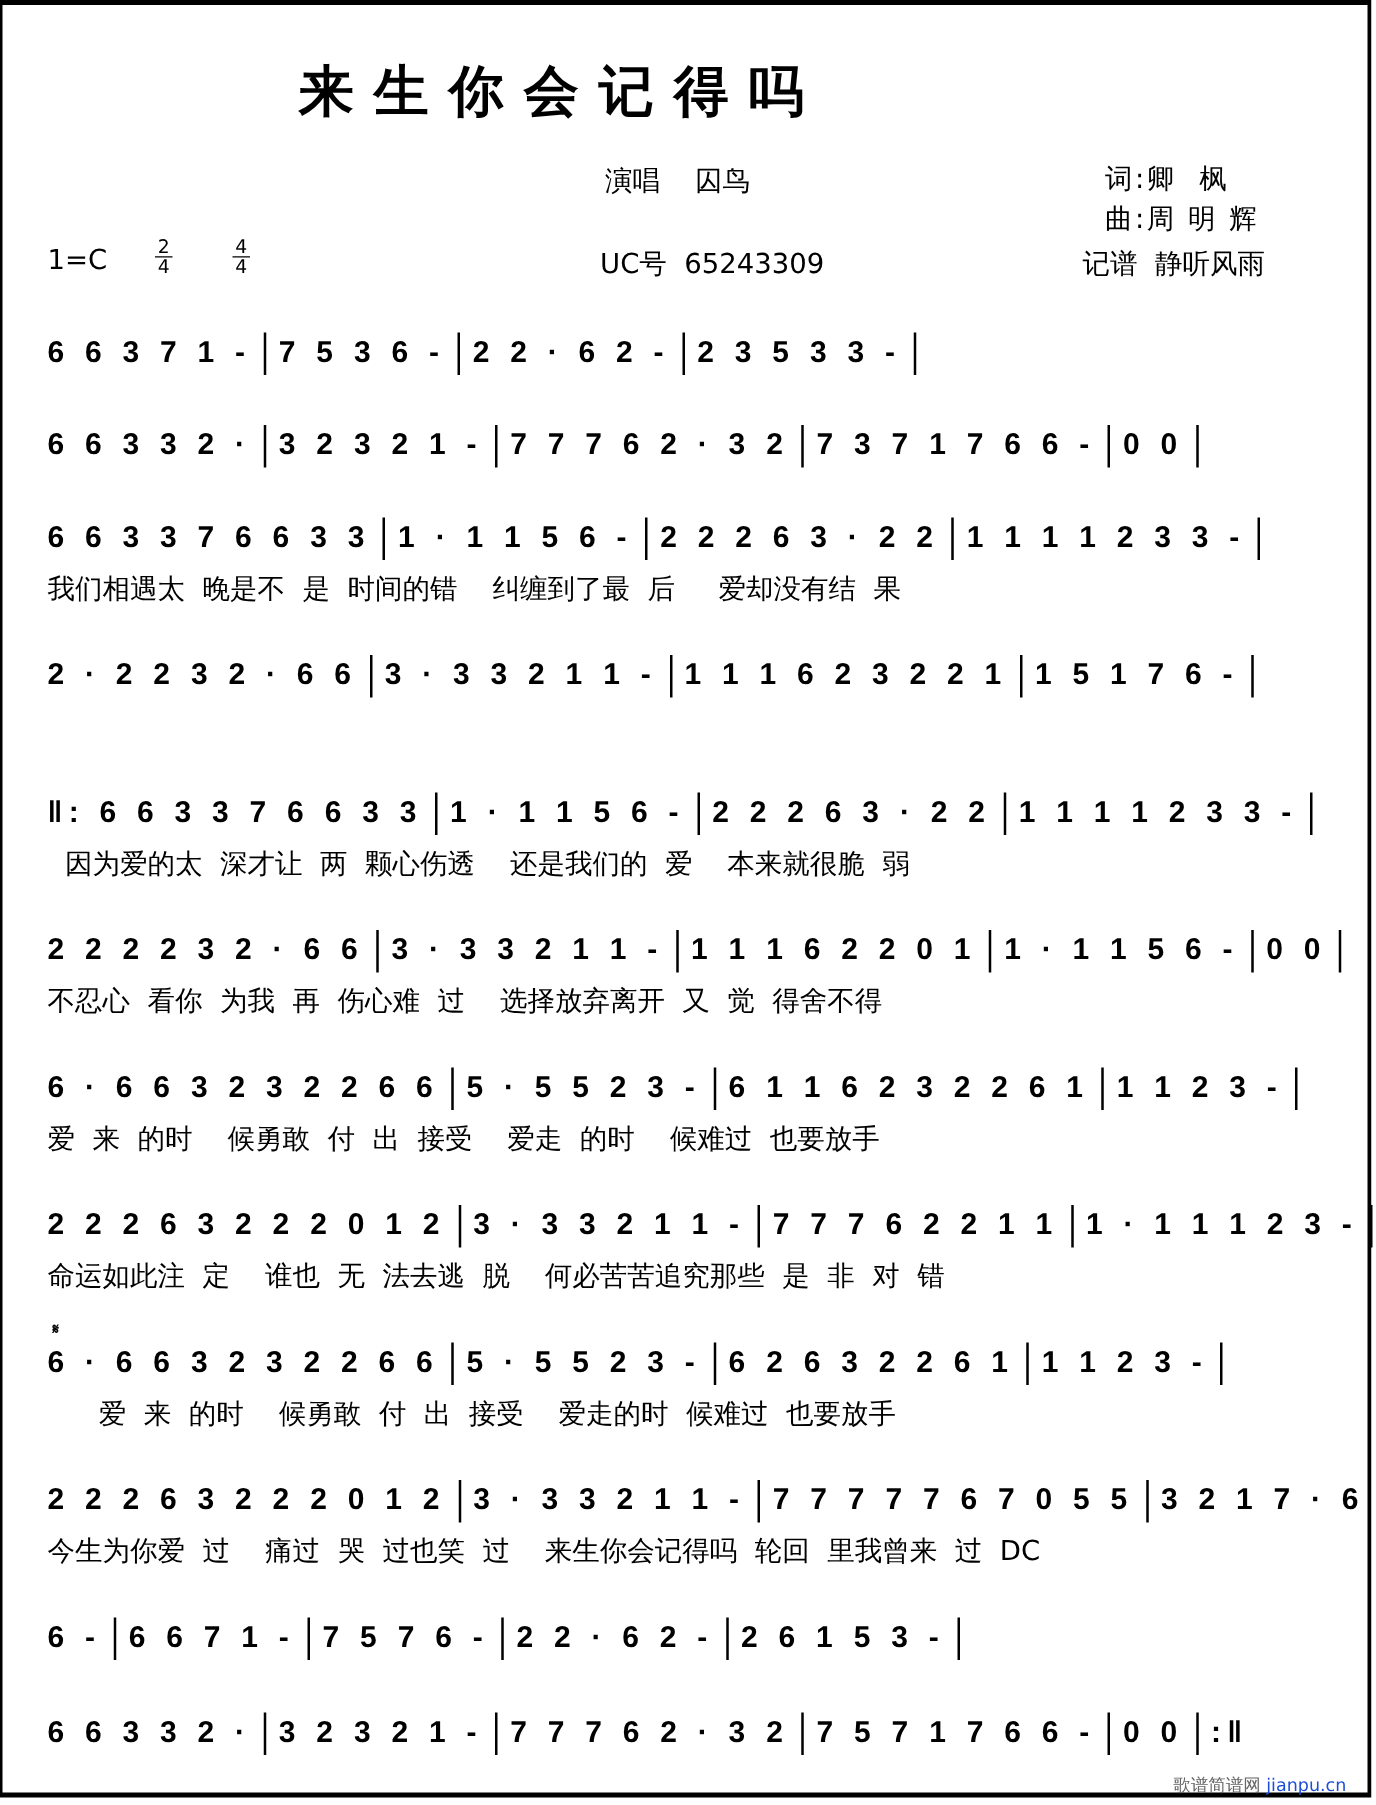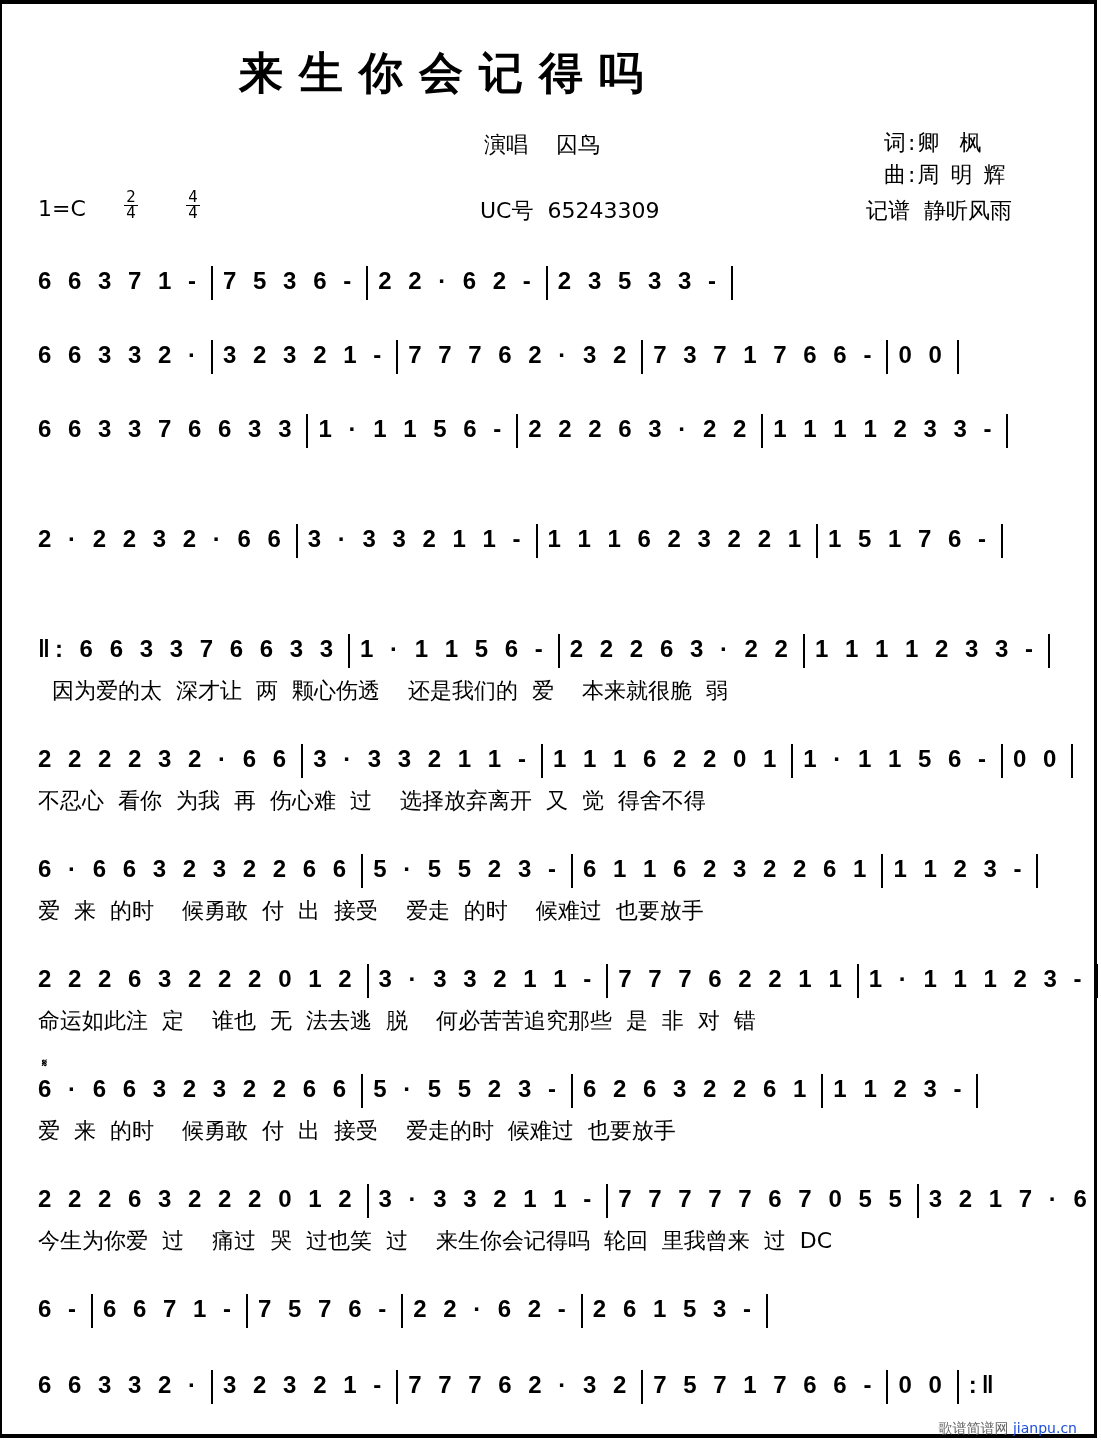--- a/index.html
+++ b/index.html
@@ -73,20 +73,21 @@
 
 <div id="score">
     <div class="row" style="top: 266px;">
       <div class="notes"><span>6 6 3 7 1 -</span><span class="bar"></span><span>7 5 3 6 -</span><span class="bar"></span><span>2 2 · 6 2 -</span><span class="bar"></span><span>2 3 5 3 3 -</span><span class="bar"></span></div>
     </div>
     <div class="row" style="top: 340px;">
       <div class="notes"><span>6 6 3 3 2 ·</span><span class="bar"></span><span>3 2 3 2 1 -</span><span class="bar"></span><span>7 7 7 6 2 · 3 2</span><span class="bar"></span><span>7 3 7 1 7 6 6 -</span><span class="bar"></span><span>0 0</span><span class="bar"></span></div>
     </div>
     <div class="row" style="top: 414px;">
       <div class="notes"><span>6 6 3 3 7 6 6 3 3</span><span class="bar"></span><span>1 · 1 1 5 6 -</span><span class="bar"></span><span>2 2 2 6 3 · 2 2</span><span class="bar"></span><span>1 1 1 1 2 3 3 -</span><span class="bar"></span></div>
+      <div class="lyrics" style="white-space: pre;">我们相遇太  晚是不  是  时间的错    纠缠到了最  后     爱却没有结  果</div>
     </div>
     <div class="row" style="top: 524px; text-align: center;">
       <div class="notes"><span>2 · 2 2 3 2 · 6 6</span><span class="bar"></span><span>3 · 3 3 2 1 1 -</span><span class="bar"></span><span>1 1 1 6 2 3 2 2 1</span><span class="bar"></span><span>1 5 1 7 6 -</span><span class="bar"></span></div>
     </div>
     <div class="row" style="top: 634px;">
       <div class="notes"><span>‖: </span><span>6 6 3 3 7 6 6 3 3</span><span class="bar"></span><span>1 · 1 1 5 6 -</span><span class="bar"></span><span>2 2 2 6 3 · 2 2</span><span class="bar"></span><span>1 1 1 1 2 3 3 -</span><span class="bar"></span></div>
       <div class="lyrics" style="white-space: pre;">  因为爱的太  深才让  两  颗心伤透    还是我们的  爱    本来就很脆  弱</div>
     </div>
     <div class="row" style="top: 744px;">
       <div class="notes"><span>2 2 2 2 3 2 · 6 6</span><span class="bar"></span><span>3 · 3 3 2 1 1 -</span><span class="bar"></span><span>1 1 1 6 2 2 0 1</span><span class="bar"></span><span>1 · 1 1 5 6 -</span><span class="bar"></span><span>0 0</span><span class="bar"></span></div>
@@ -96,21 +97,21 @@
       <div class="notes"><span>6 · 6 6 3 2 3 2 2 6 6</span><span class="bar"></span><span>5 · 5 5 2 3 -</span><span class="bar"></span><span>6 1 1 6 2 3 2 2 6 1</span><span class="bar"></span><span>1 1 2 3 -</span><span class="bar"></span></div>
       <div class="lyrics" style="white-space: pre;">爱  来  的时    候勇敢  付  出  接受    爱走  的时    候难过  也要放手</div>
     </div>
     <div class="row" style="top: 964px;">
       <div class="notes"><span>2 2 2 6 3 2 2 2 0 1 2</span><span class="bar"></span><span>3 · 3 3 2 1 1 -</span><span class="bar"></span><span>7 7 7 6 2 2 1 1</span><span class="bar"></span><span>1 · 1 1 1 2 3 -</span><span class="bar"></span></div>
       <div class="lyrics" style="white-space: pre;">命运如此注  定    谁也  无  法去逃  脱    何必苦苦追究那些  是  非  对  错</div>
     </div>
     <div class="row" style="top: 1074px;">
       <div class="notes"><span>6 · 6 6 3 2 3 2 2 6 6</span><span class="bar"></span><span>5 · 5 5 2 3 -</span><span class="bar"></span><span>6 2 6 3 2 2 6 1</span><span class="bar"></span><span>1 1 2 3 -</span><span class="bar"></span></div>
       <div class="mark" style="top: -18px; left: 4px;">𝄋</div>
-      <div class="lyrics" style="white-space: pre;">爱  来  的时    候勇敢  付  出  接受    爱走的时  候难过  也要放手</div>
+      <div class="lyrics" style="white-space: pre; margin-left: 41px;">爱  来  的时    候勇敢  付  出  接受    爱走的时  候难过  也要放手</div>
     </div>
     <div class="row" style="top: 1184px;">
       <div class="notes"><span>2 2 2 6 3 2 2 2 0 1 2</span><span class="bar"></span><span>3 · 3 3 2 1 1 -</span><span class="bar"></span><span>7 7 7 7 7 6 7 0 5 5</span><span class="bar"></span><span>3 2 1 7 · 6 -</span><span class="bar"></span><span>‖𝄌</span></div>
       <div class="lyrics" style="white-space: pre;">今生为你爱  过    痛过  哭  过也笑  过    来生你会记得吗  轮回  里我曾来  过  DC</div>
     </div>
     <div class="row" style="top: 1294px;">
       <div class="notes"><span>6 -</span><span class="bar"></span><span>6 6 7 1 -</span><span class="bar"></span><span>7 5 7 6 -</span><span class="bar"></span><span>2 2 · 6 2 -</span><span class="bar"></span><span>2 6 1 5 3 -</span><span class="bar"></span></div>
     </div>
     <div class="row" style="top: 1370px;">
       <div class="notes"><span>6 6 3 3 2 ·</span><span class="bar"></span><span>3 2 3 2 1 -</span><span class="bar"></span><span>7 7 7 6 2 · 3 2</span><span class="bar"></span><span>7 5 7 1 7 6 6 -</span><span class="bar"></span><span>0 0</span><span class="bar"></span><span>:‖</span></div>

